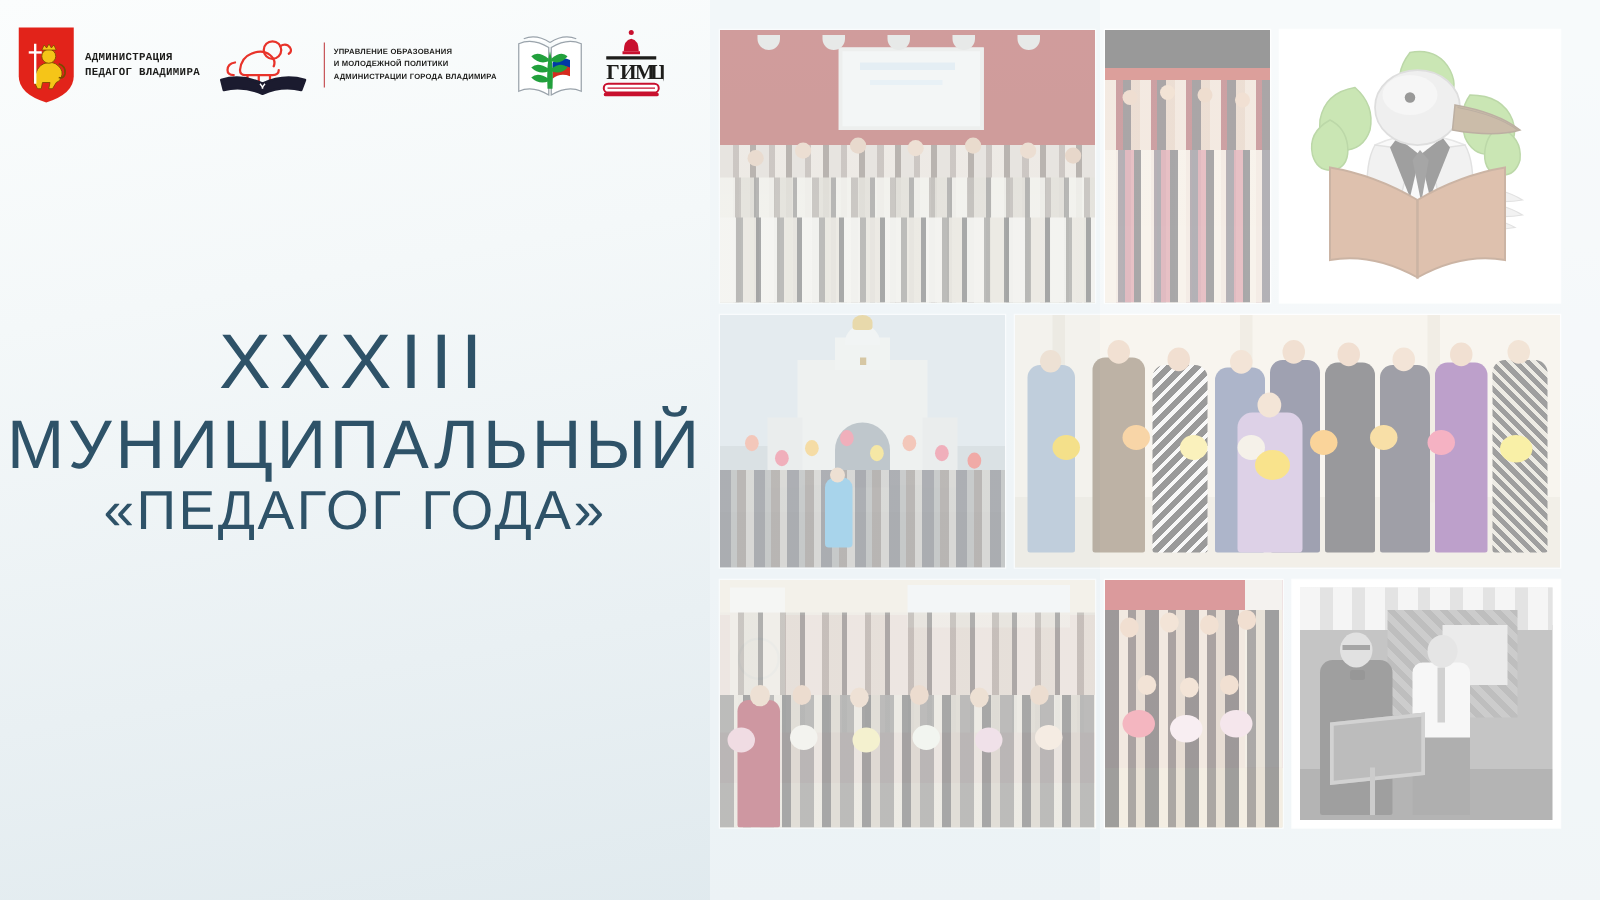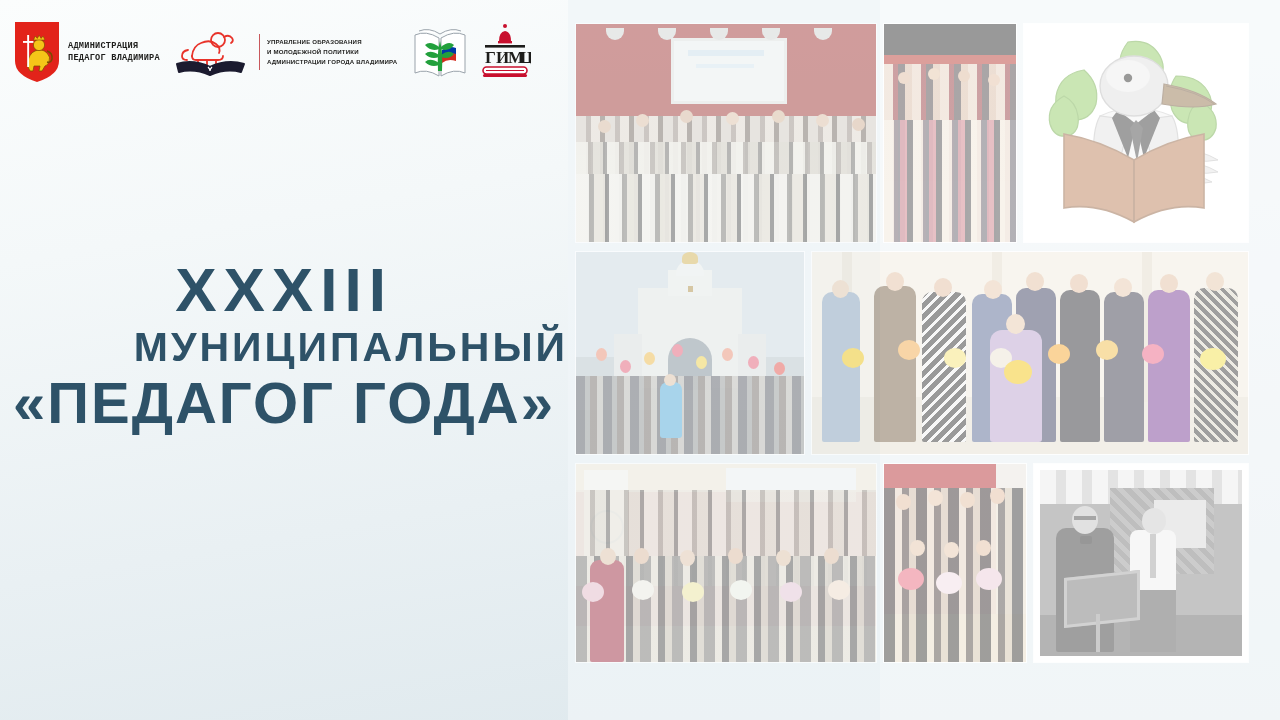--- a/index.html
+++ b/index.html
@@ -37,25 +37,25 @@
   .logo2-text{font-size:6.1px;font-weight:bold;color:#1d1d1b;line-height:1.62;letter-spacing:.2px;white-space:nowrap;}
 
   .logo3{width:58px;height:62px;margin-left:14px;flex:none;}
   .logo4{width:52px;height:58px;margin-left:10px;flex:none;}
 
   
   .title-wrap{
     position:absolute;left:0;top:258px;width:568px;
     text-align:center;color:#2e5268;
   }
-  .t-line{font-weight:700;letter-spacing:2px;line-height:1.02;}
+  .t-line{font-weight:400;letter-spacing:2px;line-height:1.02;}
   .t1{font-size:62px;letter-spacing:7px;margin-bottom:6px;}
-  .t2{font-size:41px;letter-spacing:3px;text-align:right;}
+  .t2{font-size:55px;letter-spacing:3px;}
   .t3{font-size:44px;letter-spacing:3px;}
-  .t4{font-size:58px;letter-spacing:2px;margin-top:4px;white-space:nowrap;}
+  .t4{font-size:44px;letter-spacing:2px;margin-top:4px;white-space:nowrap;}
 
   
   .collage{position:absolute;left:576px;top:24px;width:672px;height:662px;}
   .row{position:absolute;left:0;width:672px;display:flex;gap:8px;}
   .r1{top:0;height:218px;}
   .r2{top:228px;height:202px;}
   .r3{top:440px;height:198px;}
 
   .ph{position:relative;overflow:hidden;background:#cfd6da;flex:none;
       box-shadow:0 0 0 1px rgba(255,255,255,.85);}

